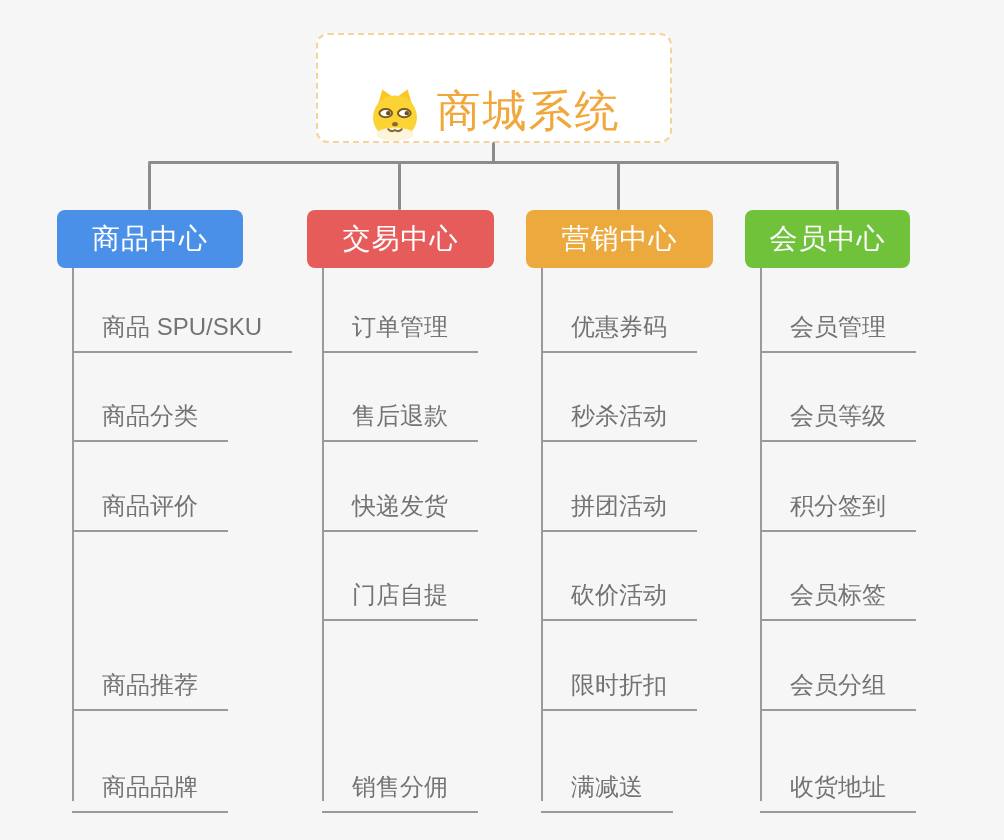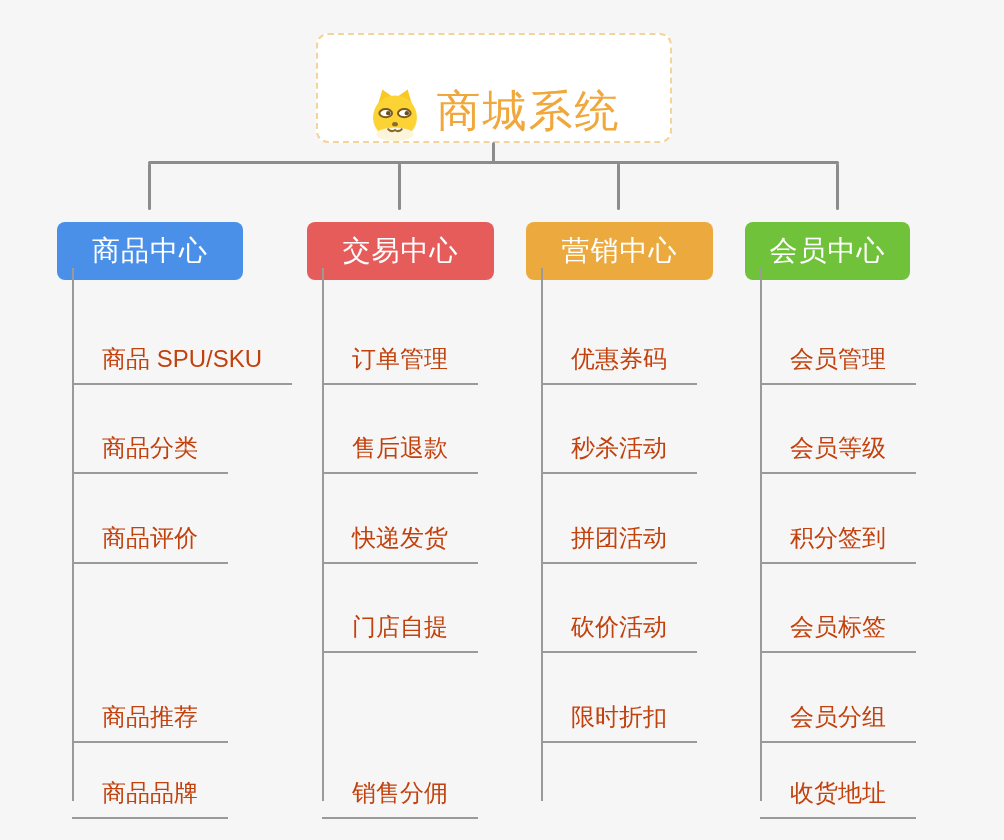--- a/index.html
+++ b/index.html
@@ -14,38 +14,38 @@
   .root-icon{width:54px;height:54px;display:block;}
 
   
   .line{position:absolute;background:#8C8C8C;border-radius:2px;}
   .root-stub{left:492px;top:142px;width:3px;height:22px;}
   .hline{left:148px;top:161px;width:691px;height:3px;}
   .drop{top:163px;width:3px;height:47px;}
   .d0{left:148px}.d1{left:398px}.d2{left:617px}.d3{left:836px}
 
   
-  .branch-box{position:absolute;top:222px;height:58px;border-radius:8px;
+  .branch-box{position:absolute;top:210px;height:58px;border-radius:8px;
     display:flex;align-items:center;justify-content:center;
     color:#FFFFFF;font-size:28px;letter-spacing:1px;}
   .b0{left:57px;width:186px}
   .b1{left:307px;width:187px}
   .b2{left:526px;width:187px}
   .b3{left:745px;width:165px}
 
   
   .vline{position:absolute;top:268px;width:2px;height:533px;background:#9A9A9A;}
   .v0{left:72px}.v1{left:322px}.v2{left:541px}.v3{left:760px}
 
   
-  .leaf{position:absolute;font-size:24px;line-height:30px;color:#c2410c;
+  .leaf{position:absolute;font-size:24px;line-height:30px;color:#737373;
     white-space:nowrap;border-bottom:2px solid #9A9A9A;
-    padding:0 30px 9px 30px;margin-top:32px;}
+    padding:0 30px 9px 30px;}
   .c0{left:72px}.c1{left:322px}.c2{left:541px}.c3{left:760px}
-  .r0{top:312px}.r1{top:401px}.r2{top:491px}.r3{top:580px}.r4{top:670px}.r5{top:746px}
+  .r0{top:312px}.r1{top:401px}.r2{top:491px}.r3{top:580px}.r4{top:670px}.r5{top:772px}
 </style>
 </head>
 <body>
 
 <div class="canvas">
 
   <div class="root-node">
     <svg class="root-icon" viewBox="0 0 64 64" aria-hidden="true">
       <polygon points="12,20 17,3 30,12" fill="#F9C825"></polygon>
       <polygon points="52,20 47,3 34,12" fill="#F9C825"></polygon>
@@ -89,20 +89,21 @@
   <div class="leaf c1 r1">售后退款</div>
   <div class="leaf c1 r2">快递发货</div>
   <div class="leaf c1 r3">门店自提</div>
   <div class="leaf c1 r5">销售分佣</div>
 
   <div class="leaf c2 r0">优惠券码</div>
   <div class="leaf c2 r1">秒杀活动</div>
   <div class="leaf c2 r2">拼团活动</div>
   <div class="leaf c2 r3">砍价活动</div>
   <div class="leaf c2 r4">限时折扣</div>
+  <div class="leaf c2 r5">满减送</div>
 
   <div class="leaf c3 r0">会员管理</div>
   <div class="leaf c3 r1">会员等级</div>
   <div class="leaf c3 r2">积分签到</div>
   <div class="leaf c3 r3">会员标签</div>
   <div class="leaf c3 r4">会员分组</div>
   <div class="leaf c3 r5">收货地址</div>
 
 </div>
 

